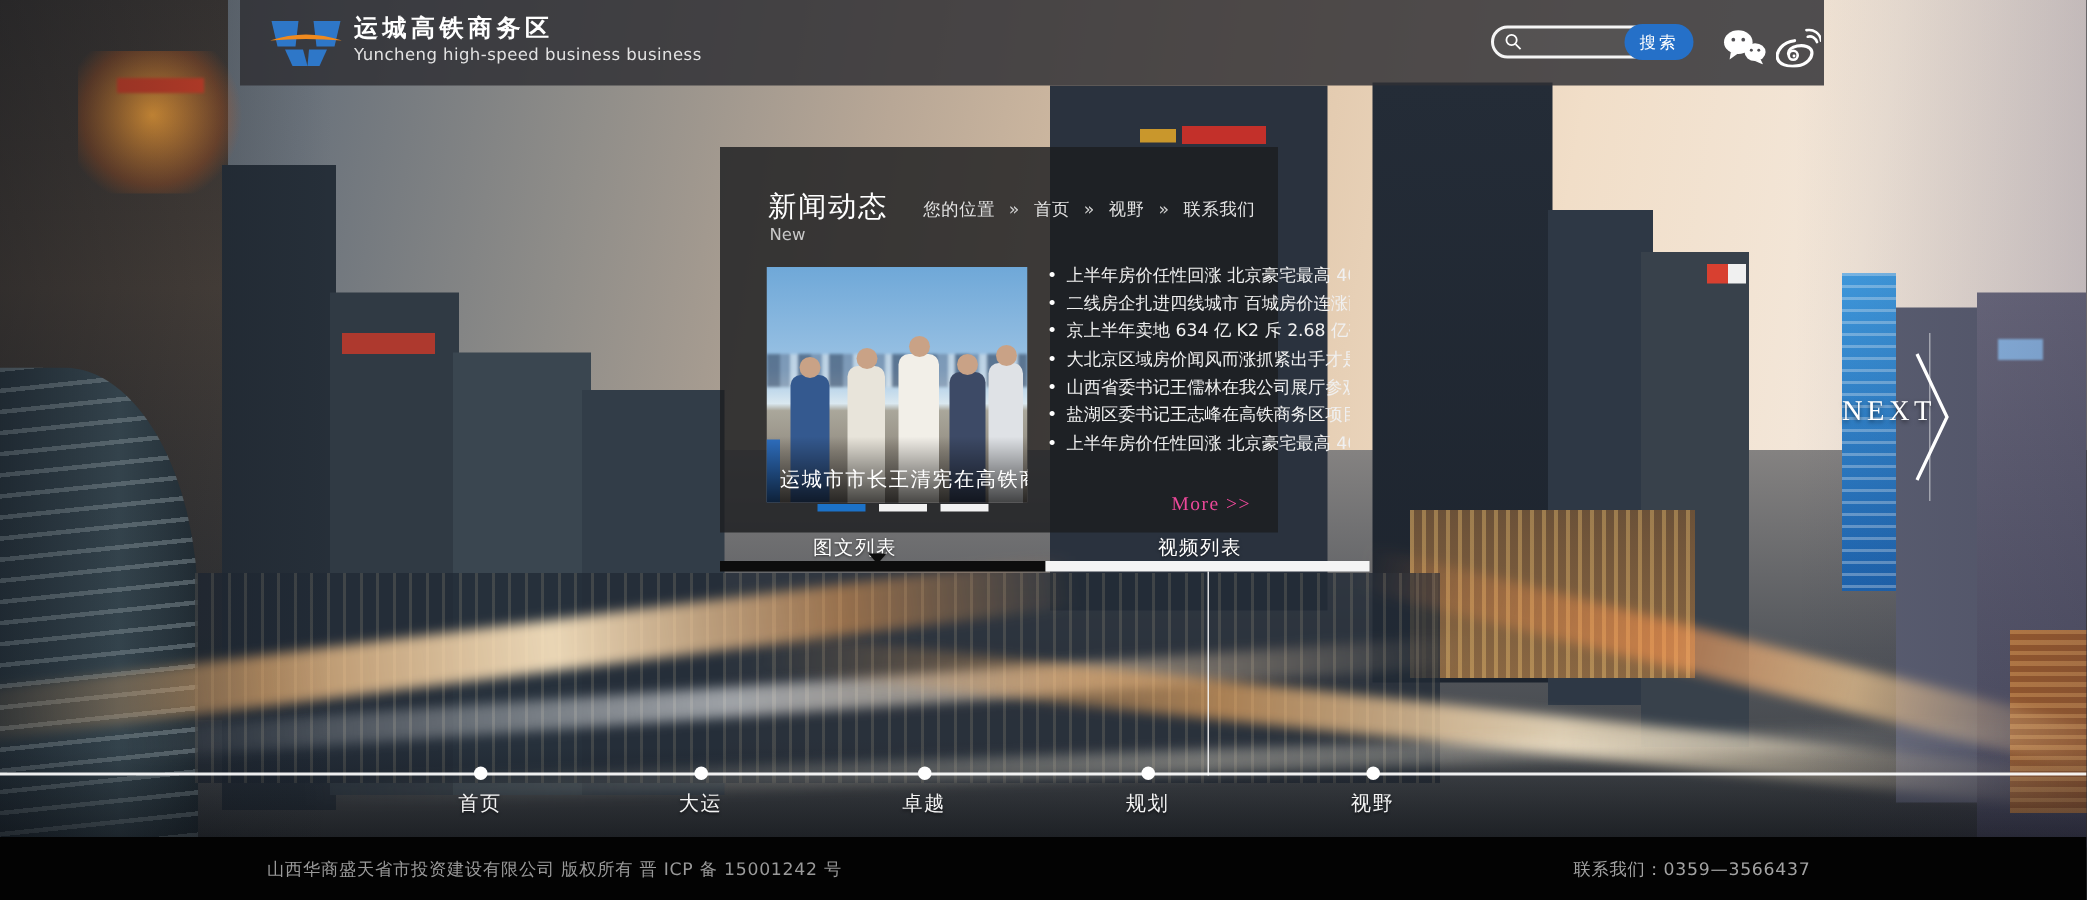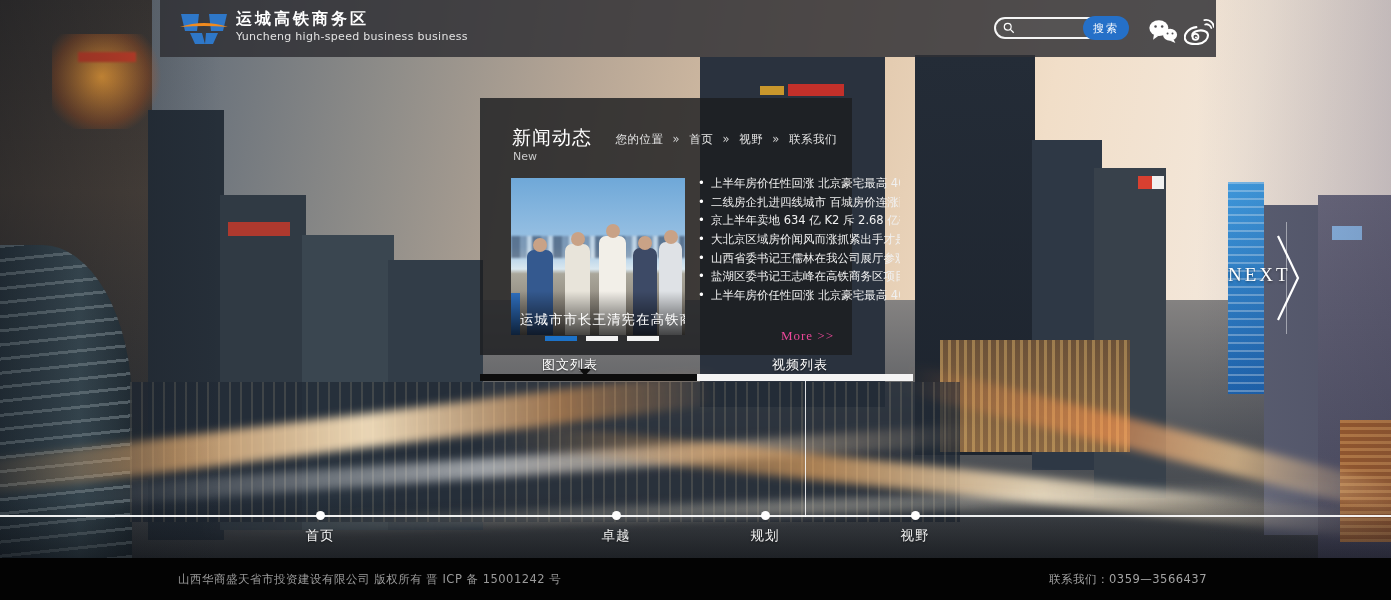--- a/index.html
+++ b/index.html
@@ -239,20 +239,24 @@
     <svg width="34" height="96" viewBox="0 0 34 96" style="position:absolute;left:44px;top:8px;">
       <polyline points="6,6 26,48 6,90" fill="none" stroke="#fff" stroke-width="2.2"></polyline>
     </svg>
   </div>
 
   <div class="navline"></div>
   <div class="navitem" style="left:320px;">
     <span class="dot"></span>
     <span class="lbl">首页</span>
   </div>
+  <div class="navitem" style="left:467px;">
+    <span class="dot"></span>
+    <span class="lbl">大运</span>
+  </div>
   <div class="navitem" style="left:765px;">
     <span class="dot"></span>
     <span class="lbl">规划</span>
   </div>
   <div class="navitem" style="left:616px;">
     <span class="dot"></span>
     <span class="lbl">卓越</span>
   </div>
   <div class="navitem" style="left:915px;">
     <span class="dot"></span>

